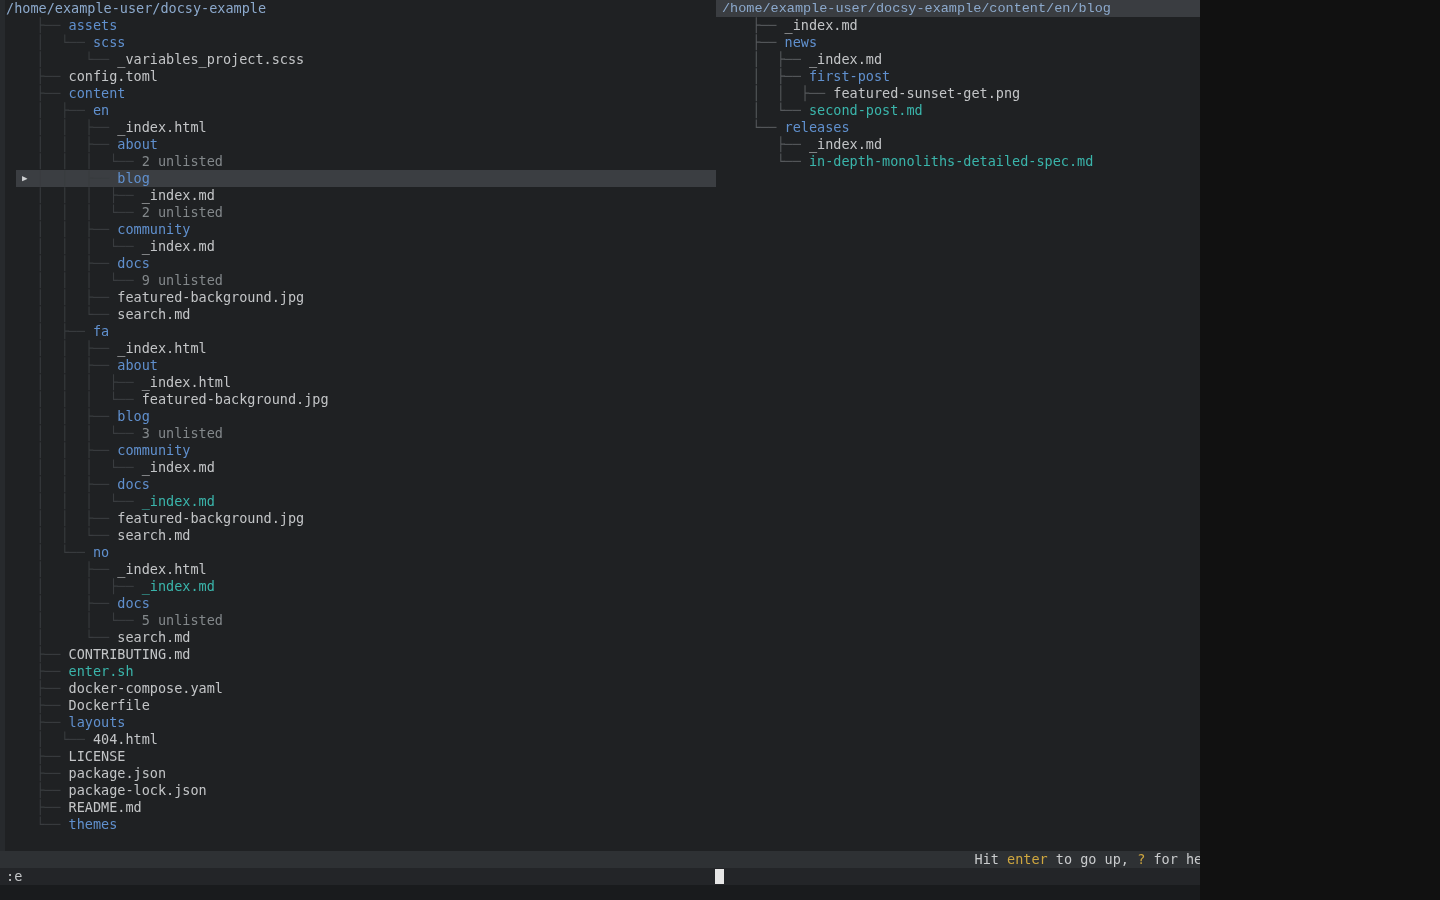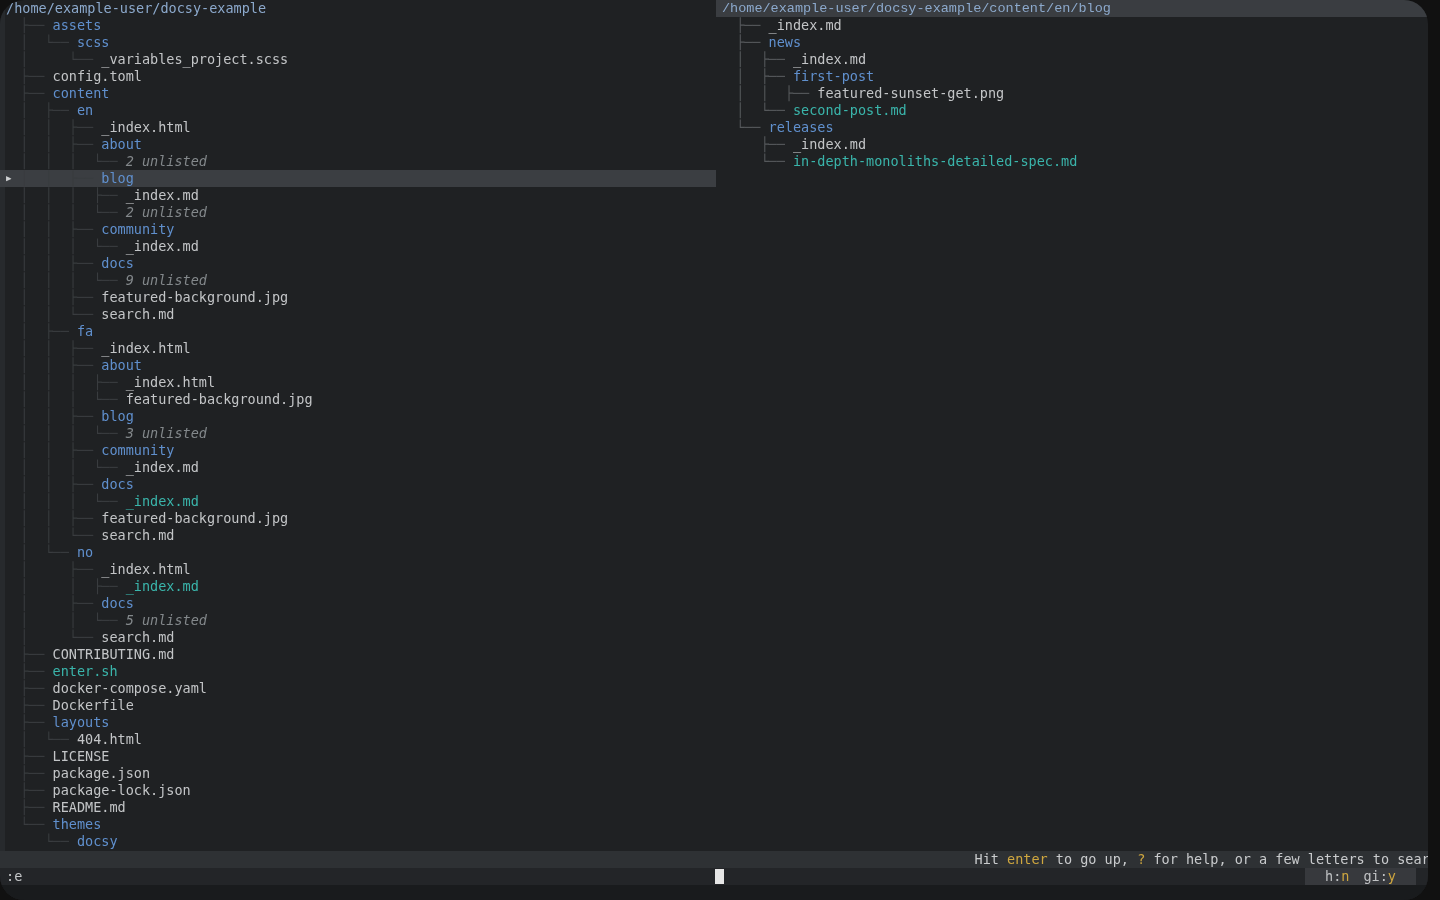--- a/index.html
+++ b/index.html
@@ -1,49 +1,48 @@
 <!DOCTYPE html>
 <html style="--background: #1f2123; --panel-gutter: #272a2d; --selected-row-bg: #3b3e42; --header-bar-bg: #3a3d41; --path-text: #8ca9cc; --directory: #6090ce; --file: #c3c5c7; --special-file: #3ab5ab; --unlisted: #83888b; --tree-line-left: #393c3f; --tree-line-right: #55585b; --status-bg: #2e3134; --status-text: #c9cbcd; --accent-yellow: #cfa73f; --input-bg: #232528; --input-text: #c5c7c9; --cursor: #e6e6e6; --flags-bg: #37393d; --bottom-bg: #191b1d;"><head>
 <meta charset="utf-8">
 <style>
   html,body{margin:0;padding:0;background:#111;}
   .screen{
     position:relative;
-    width:1428px;height:900px;
+    width:1200px;height:900px;
     background:var(--background,#1f2123);
     font-family:"DejaVu Sans Mono", monospace;
     font-size:13.5px;
     overflow:hidden;
     cursor:default;
-    border-radius:24px;
   }
   .panel{position:absolute;top:0;height:851px;overflow:hidden;}
   #panel-left{left:0;width:716px;}
   #panel-right{left:716px;width:724px;}
   .gutter{position:absolute;left:0;top:0;width:5px;height:851px;background:var(--panel-gutter,#272a2d);}
   .right-strip{position:absolute;left:1428px;top:17px;width:12px;height:834px;background:#242729;}
   .root-row{
     height:17px;line-height:17px;padding-left:6px;white-space:pre;
     color:var(--path-text,#8ca9cc);
   }
   #panel-right .root-row{background:var(--header-bar-bg,#3a3d41);width:706px;font-family:Liberation Mono, monospace;}
   .rows{position:relative;}
-  .row{height:17px;line-height:17px;padding-left:20px;white-space:pre;position:relative;}
+  .row{height:17px;line-height:17px;padding-left:20px;white-space:pre;position:relative;margin-left:16px;}
   .row.selected{background:var(--selected-row-bg,#3b3e42);}
   .arrow{
     position:absolute;left:6px;top:0;height:17px;line-height:17px;
     font-size:9px;color:#cfd1d3;
   }
   .row.selected .prefix{color:transparent;}
   #panel-left .prefix{color:var(--tree-line-left,#393c3f);}
   #panel-right .prefix{color:var(--tree-line-right,#55585b);}
   .name.dir{color:var(--directory,#6090ce);}
   .name.file{color:var(--file,#c3c5c7);}
   .name.special{color:var(--special-file,#3ab5ab);}
-  .name.unlisted{color:var(--unlisted,#83888b);font-style:italic;}
+  .name.unlisted{color:var(--unlisted,#83888b);}
   .status-bar{
     position:absolute;left:0;top:851px;width:1414px;height:17px;
     background:var(--status-bg,#2e3134);
     line-height:17px;padding-left:32px;white-space:pre;
     color:var(--status-text,#c9cbcd);
     text-align:right;
   }
   .status-bar .accent{color:var(--accent-yellow,#cfa73f);}
   .status-end{position:absolute;left:1428px;top:851px;width:12px;height:17px;background:#202224;}
   .input-row{
@@ -111,21 +110,20 @@
         <div class="row"><span class="prefix">├── </span><span class="name special">enter.sh</span></div>
         <div class="row"><span class="prefix">├── </span><span class="name file">docker-compose.yaml</span></div>
         <div class="row"><span class="prefix">├── </span><span class="name file">Dockerfile</span></div>
         <div class="row"><span class="prefix">├── </span><span class="name dir">layouts</span></div>
         <div class="row"><span class="prefix">│  └── </span><span class="name file">404.html</span></div>
         <div class="row"><span class="prefix">├── </span><span class="name file">LICENSE</span></div>
         <div class="row"><span class="prefix">├── </span><span class="name file">package.json</span></div>
         <div class="row"><span class="prefix">├── </span><span class="name file">package-lock.json</span></div>
         <div class="row"><span class="prefix">├── </span><span class="name file">README.md</span></div>
         <div class="row"><span class="prefix">└── </span><span class="name dir">themes</span></div>
-        <div class="row"><span class="prefix">   └── </span><span class="name dir">docsy</span></div>
       </div>
   </section>
 
   <section class="panel" id="panel-right">
     <div class="root-row">/home/example-user/docsy-example/content/en/blog</div>
     <div class="rows" id="right-rows">
         <div class="row"><span class="prefix">├── </span><span class="name file">_index.md</span></div>
         <div class="row"><span class="prefix">├── </span><span class="name dir">news</span></div>
         <div class="row"><span class="prefix">│  ├── </span><span class="name file">_index.md</span></div>
         <div class="row"><span class="prefix">│  ├── </span><span class="name dir">first-post</span></div>

